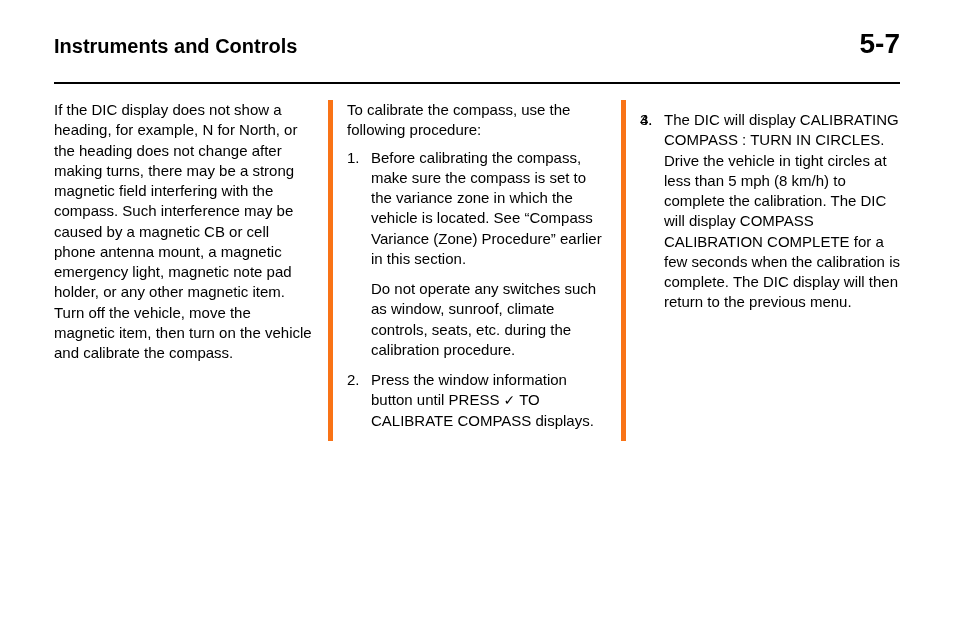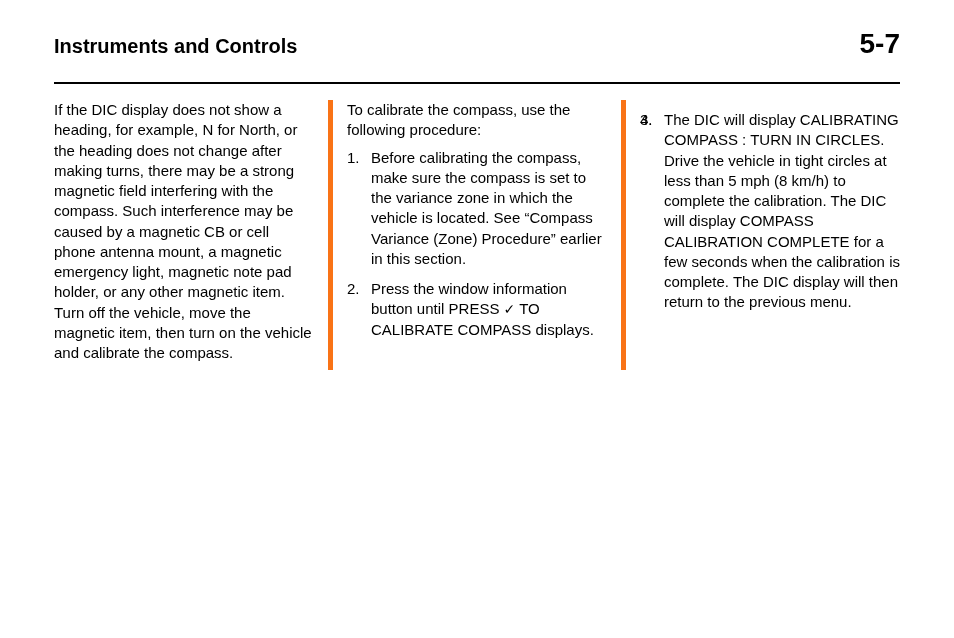--- a/index.html
+++ b/index.html
@@ -78,20 +78,21 @@
   <div class="col">
     <p>If the DIC display does not show a heading, for example, N for North, or the heading does not change after making turns, there may be a strong magnetic field interfering with the compass. Such interference may be caused by a magnetic CB or cell phone antenna mount, a magnetic emergency light, magnetic note pad holder, or any other magnetic item. Turn off the vehicle, move the magnetic item, then turn on the vehicle and calibrate the compass.</p>
   </div>
 
   <div class="col">
     <p>To calibrate the compass, use the following procedure:</p>
     <ol>
       <li>
         <span class="num">1.</span>
         <span>Before calibrating the compass, make sure the compass is set to the variance zone in which the vehicle is located. See “Compass Variance (Zone) Procedure” earlier in this section.</span>
+        <p class="sub">Do not operate any switches such as window, sunroof, climate controls, seats, etc. during the calibration procedure.</p>
       </li>
       <li>
         <span class="num">2.</span>
         <span>Press the window information button until PRESS </span><span class="check">✓</span><span> TO CALIBRATE COMPASS displays.</span>
       </li>
     </ol>
   </div>
 
   <div class="col">
     <ol>

